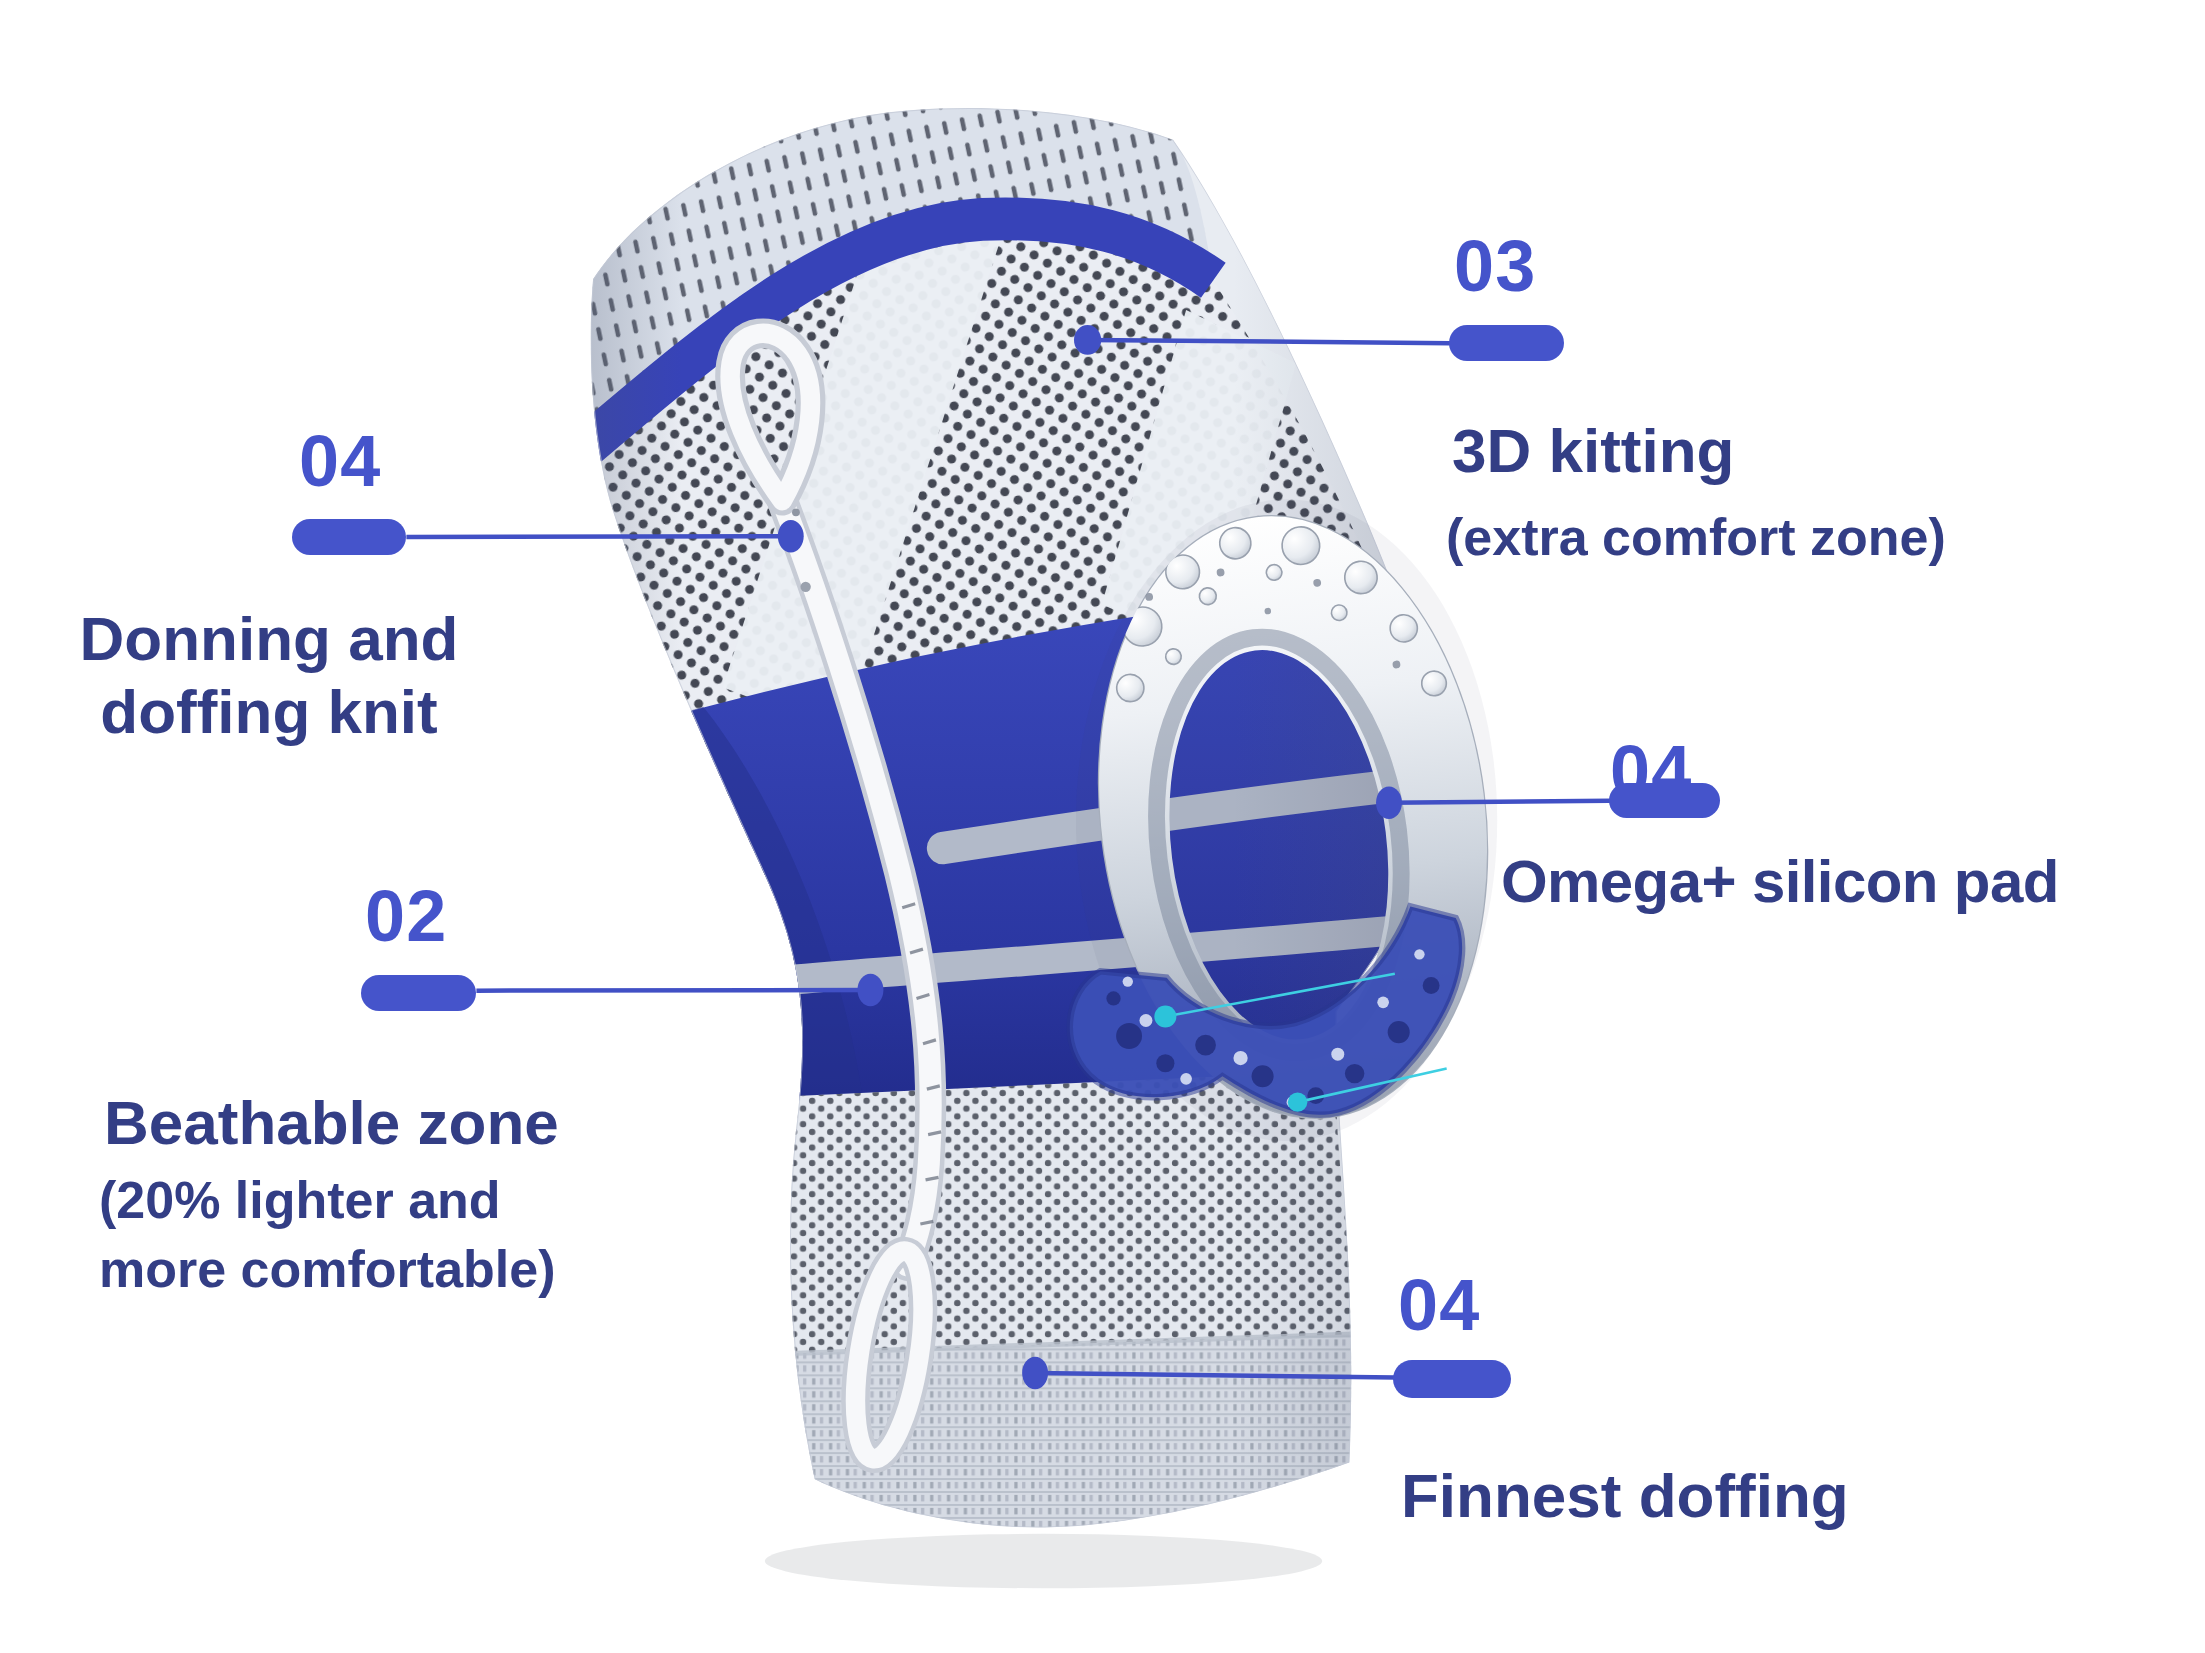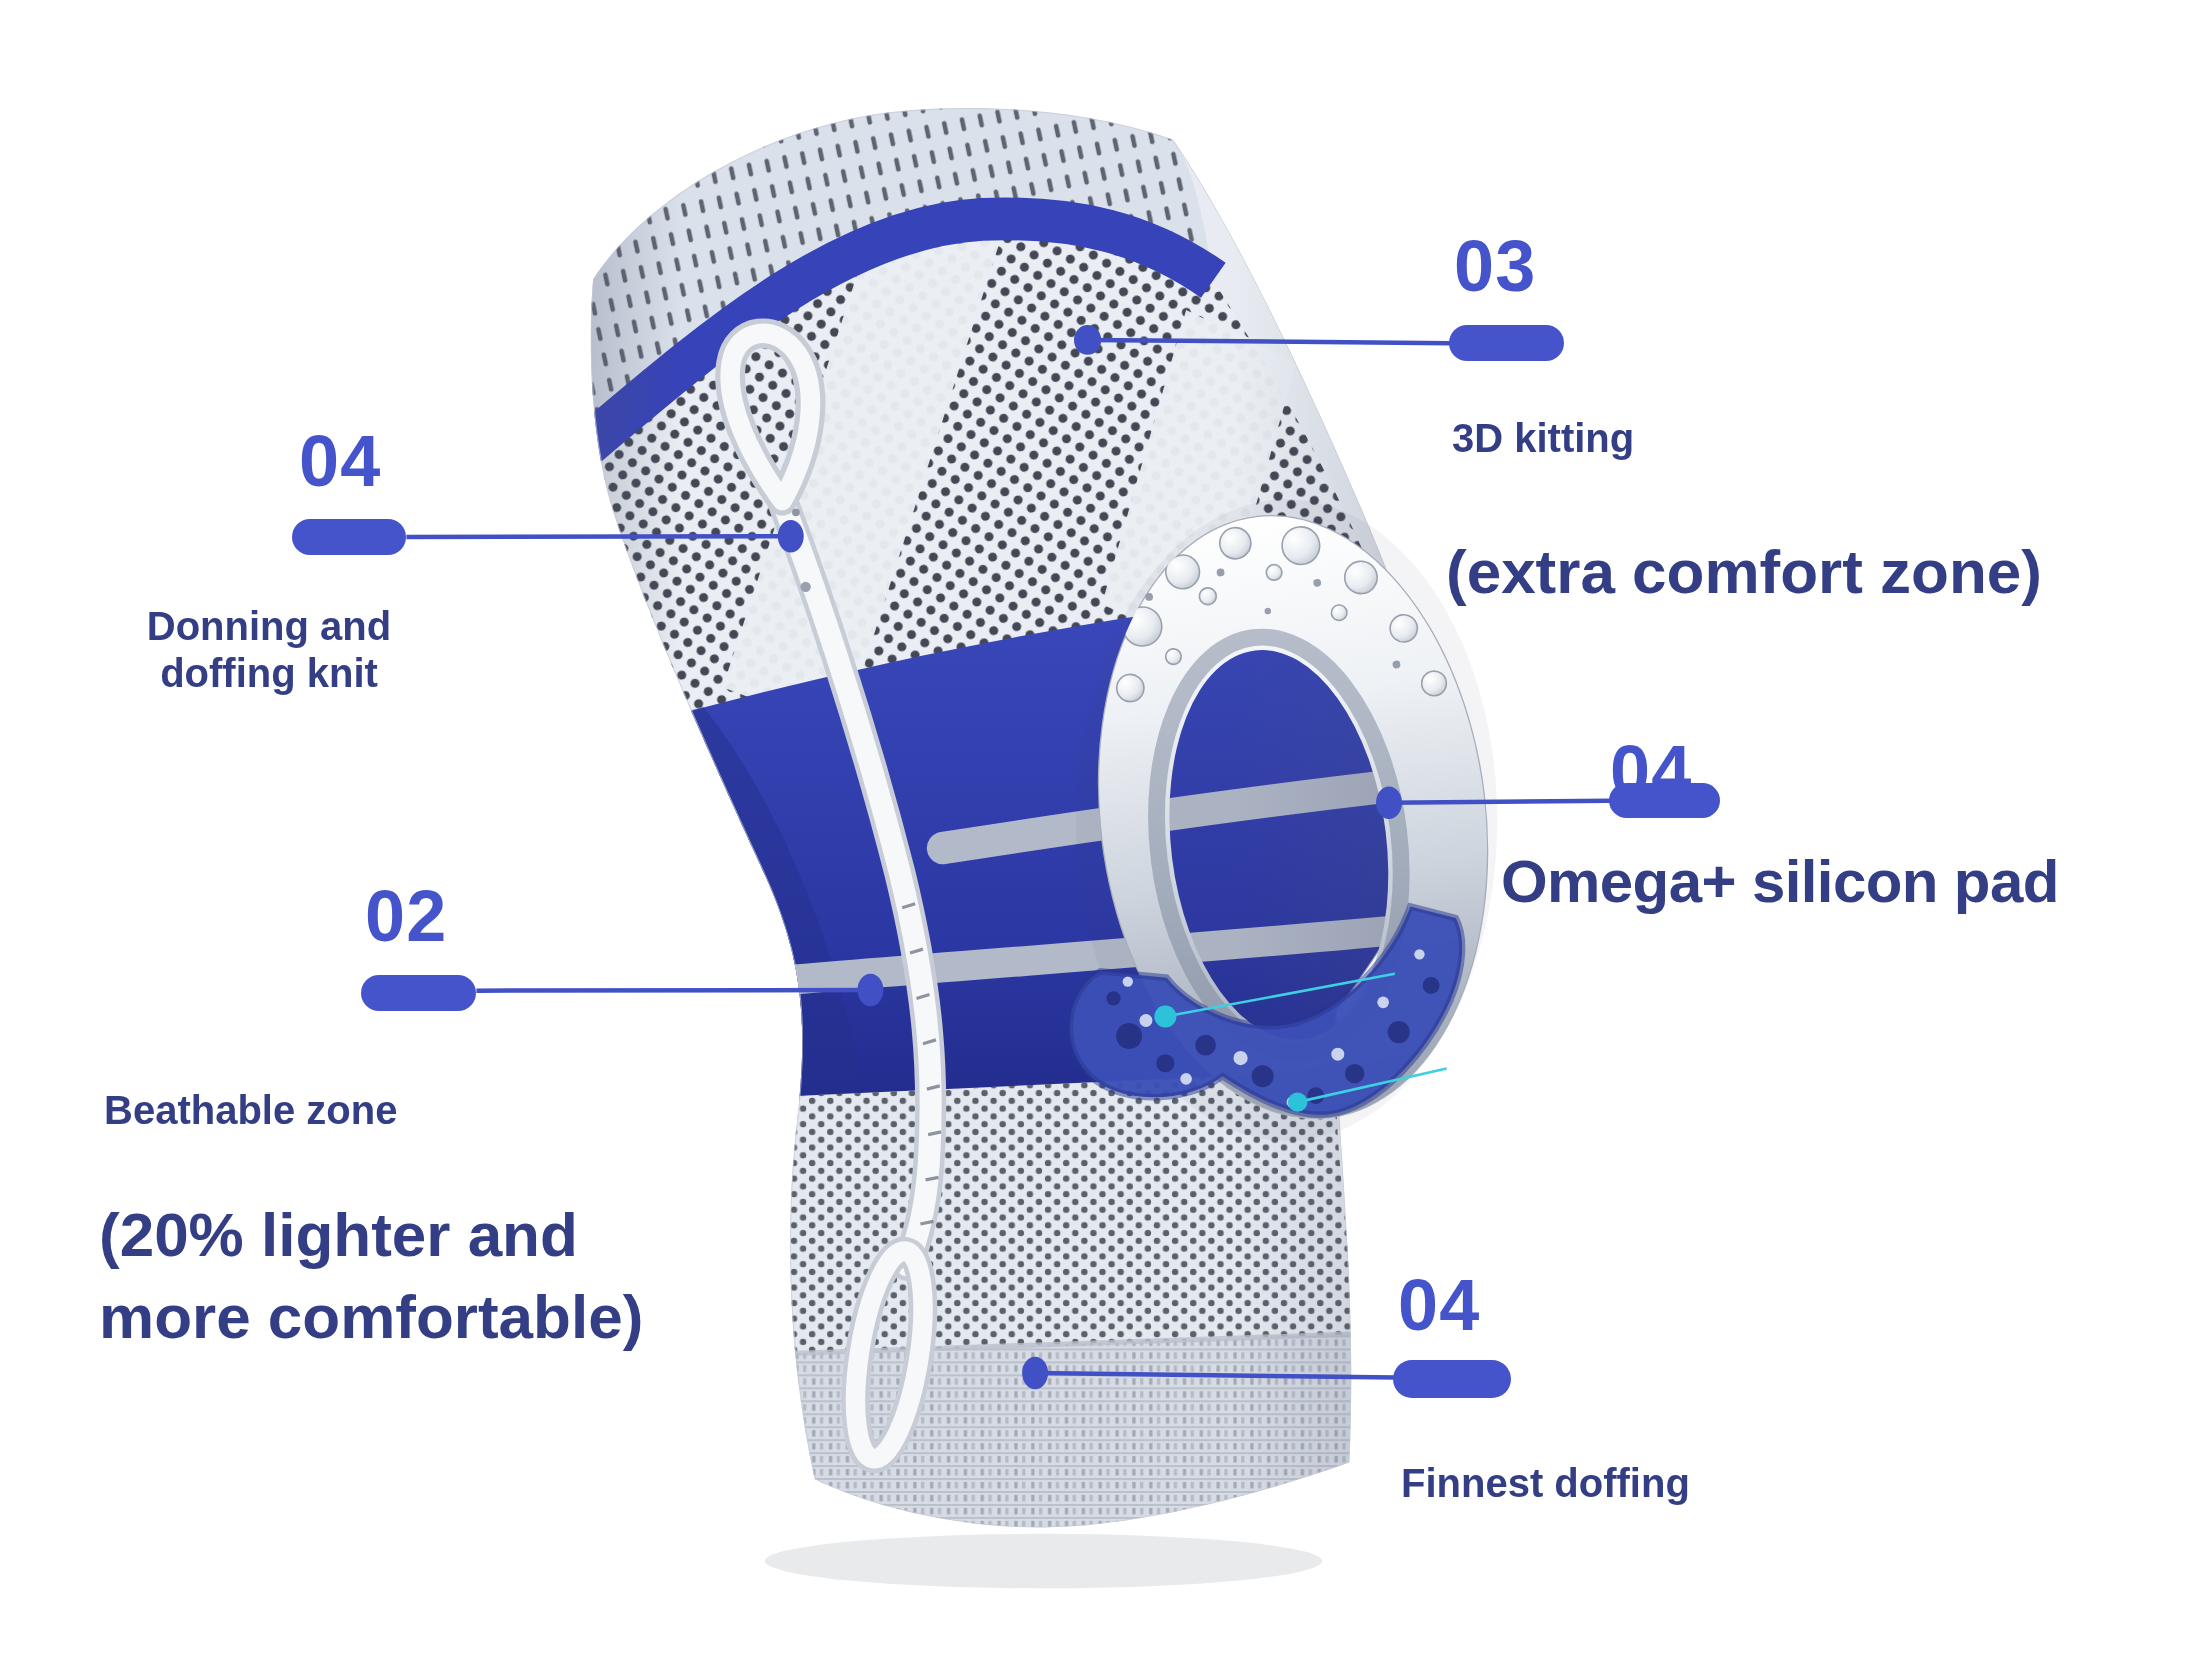--- a/index.html
+++ b/index.html
@@ -8,26 +8,26 @@
     font-family:"Liberation Sans",sans-serif;
     --accent:#4554cb;--heading:#333e85;--line:#4150c5;
   }
   .art{position:absolute;left:0;top:0;width:2205px;height:1654px;}
   .num{
     position:absolute;font-size:72px;font-weight:700;line-height:1;
     color:var(--accent);letter-spacing:1.3px;white-space:nowrap;
   }
   .pill{position:absolute;background:var(--accent);border-radius:26px;}
   .title{
-    position:absolute;font-size:40px;font-weight:700;line-height:1.17;
+    position:absolute;font-size:62px;font-weight:700;line-height:1.17;
     color:var(--heading);white-space:pre-line;
   }
   .subtitle{
-    position:absolute;font-size:62px;font-weight:600;line-height:1.33;
-    color:var(--heading);white-space:pre-line;margin-top:28px;
+    position:absolute;font-size:52px;font-weight:600;line-height:1.33;
+    color:var(--heading);white-space:pre-line;
   }
   
   .c1 .num{left:299px;top:425px;}
   .c1 .pill{left:292px;top:519px;width:114px;height:36px;}
   .c1 .title{left:55px;top:603px;width:428px;text-align:center;}
   
   .c2 .num{left:365px;top:880px;}
   .c2 .pill{left:361px;top:975px;width:115px;height:36px;}
   .c2 .title{left:104px;top:1087px;}
   .c2 .subtitle{left:99px;top:1166px;}

